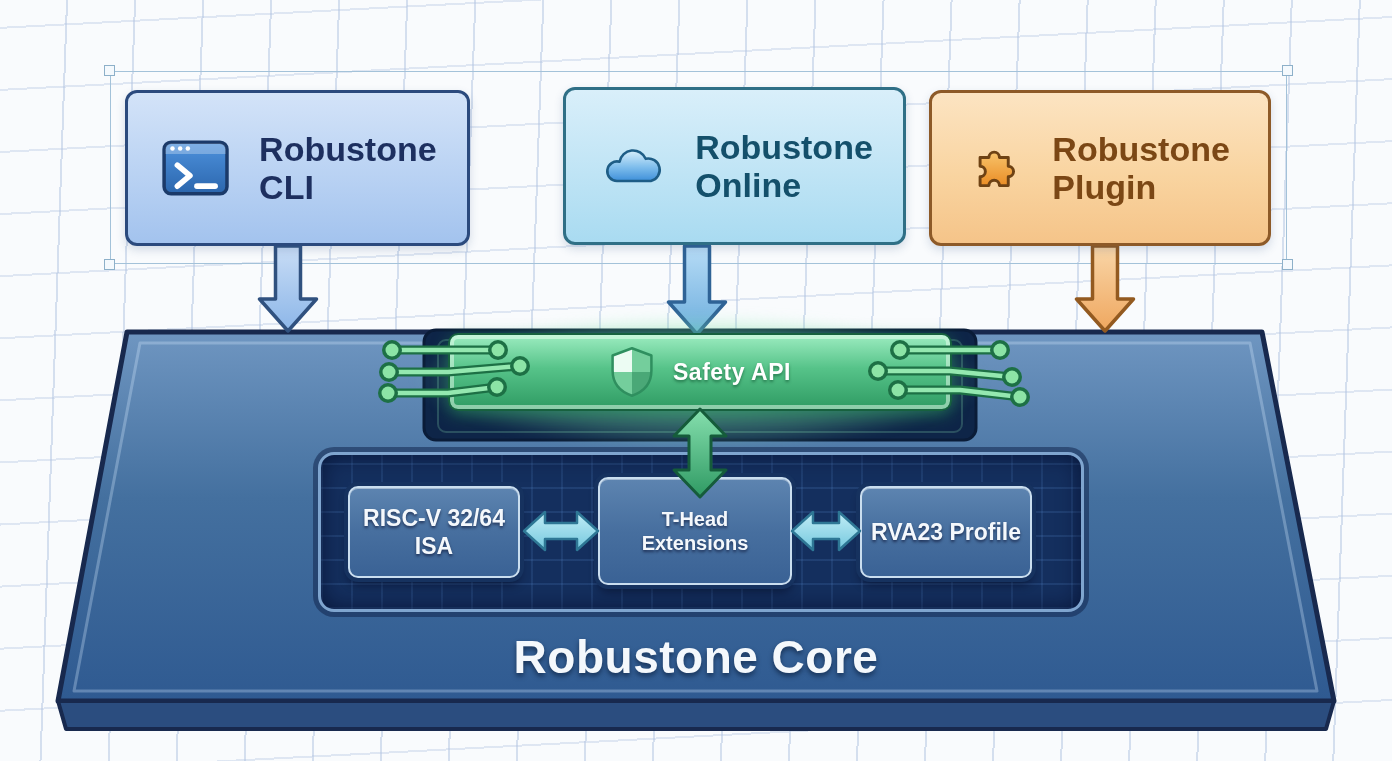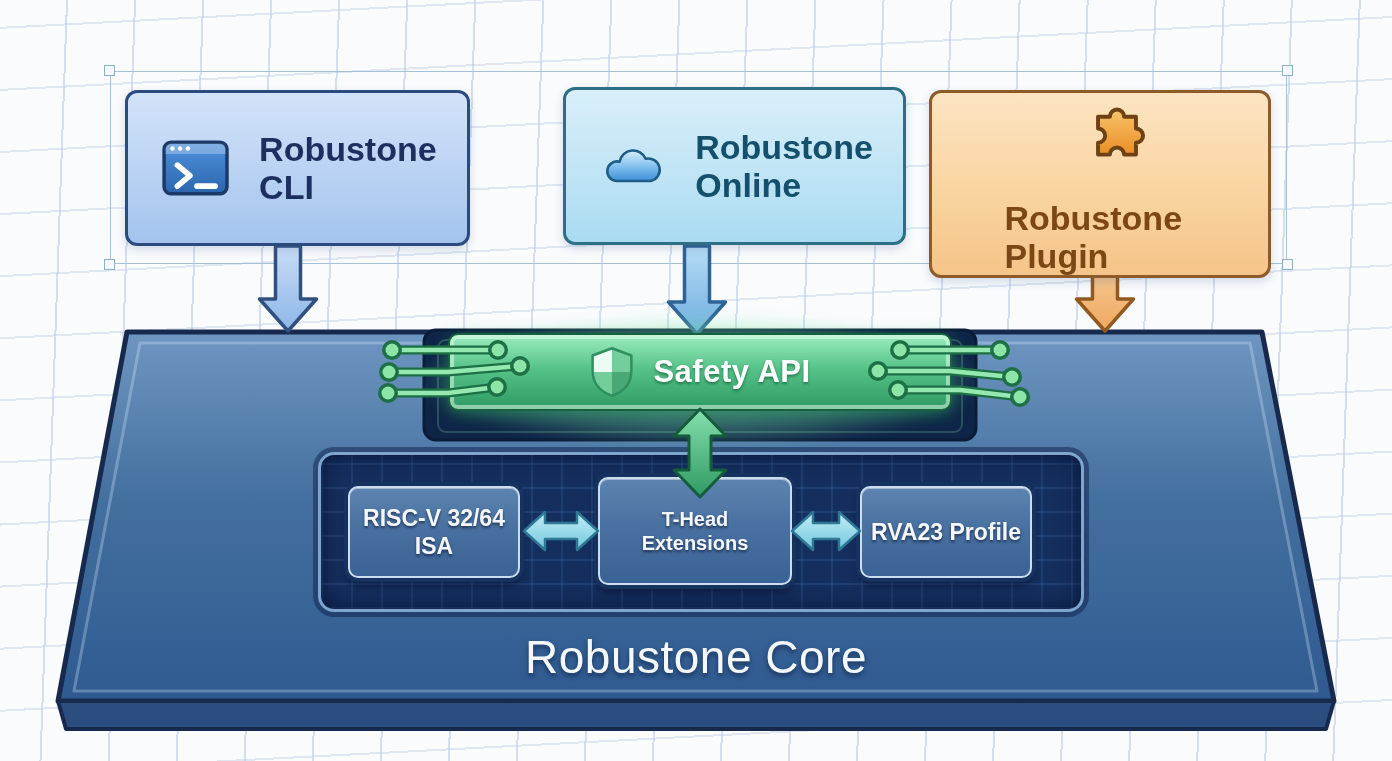--- a/index.html
+++ b/index.html
@@ -23,23 +23,23 @@
   .node{position:absolute;display:flex;align-items:center;gap:30px;
     border-radius:12px;box-sizing:border-box;z-index:5;padding-left:34px;
     box-shadow:0 4px 10px rgba(40,70,120,.18);}
   .node-label{font-weight:700;font-size:34px;line-height:1.12;max-width:225px;}
   .node-cli{left:125px;top:90px;width:345px;height:156px;
     background:linear-gradient(180deg,#d3e3f8 0%,#b9d2f3 55%,#a3c3ee 100%);
     border:3px solid #2b4a7d;color:#1d2f5f;}
   .node-online{left:524px;top:87px;width:343px;height:158px;
     background:linear-gradient(180deg,#d9effa 0%,#bfe4f5 55%,#a9dbf1 100%);
     border:3px solid #2f6f86;color:#14506b;margin-left:39px;}
-  .node-plugin{left:929px;top:90px;width:342px;height:188px;
+  .node-plugin{left:929px;top:90px;width:342px;height:156px;
     background:linear-gradient(180deg,#fce4c2 0%,#f9d4a0 55%,#f5c489 100%);
-    border:3px solid #8d5a28;color:#7b4715;flex-direction:column;}
+    border:3px solid #8d5a28;color:#7b4715;}
 
   
   .glow{position:absolute;left:330px;top:292px;width:740px;height:176px;z-index:3;
     background:radial-gradient(closest-side, rgba(134,240,178,.70), rgba(134,240,178,.28) 55%, rgba(134,240,178,0) 78%);
     filter:blur(5px);}
 
   
   .panel{position:absolute;left:318px;top:452px;width:766px;height:160px;z-index:4;
     border-radius:16px;background-color:#142f5e;
     background-image:
@@ -60,26 +60,26 @@
   .mod-3{left:860px;top:486px;width:172px;height:92px;font-size:23px;}
   .module span{display:block;max-width:170px;}
 
   
   .safety-bar{position:absolute;left:448px;top:333px;width:504px;height:78px;z-index:6;
     display:flex;align-items:center;justify-content:center;gap:18px;
     border-radius:10px;box-sizing:border-box;
     background:linear-gradient(180deg,#9cecc0 0%,#56c389 45%,#2f9b63 100%);
     border:2px solid #17613f;
     box-shadow:inset 0 0 0 4px rgba(235,255,242,.5), 0 4px 16px rgba(40,160,90,.5);}
-  .safety-label{color:#ffffff;font-weight:700;font-size:31px;
+  .safety-label{color:#ffffff;font-weight:700;font-size:23px;
     text-shadow:0 2px 3px rgba(0,60,30,.5);letter-spacing:.5px;}
 
   
   .core-label{position:absolute;left:316px;top:630px;width:760px;z-index:5;
-    text-align:center;color:#f4f8fc;font-weight:400;font-size:46px;letter-spacing:.5px;
+    text-align:center;color:#f4f8fc;font-weight:700;font-size:46px;letter-spacing:.5px;
     text-shadow:0 3px 5px rgba(5,20,45,.6);}
 
   .svg-abs{position:absolute;left:0;top:0;z-index:2;}
   .svg-top{position:absolute;left:0;top:0;z-index:7;}
 </style>
 </head>
 <body>
 
 <div class="canvas">
 

